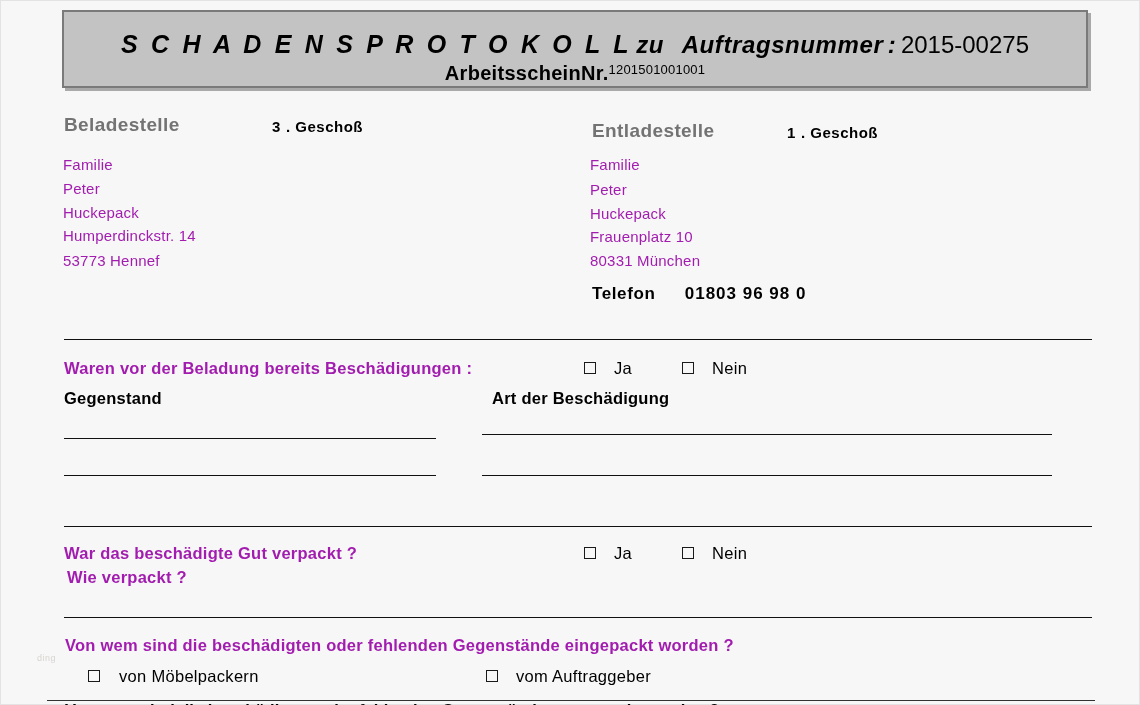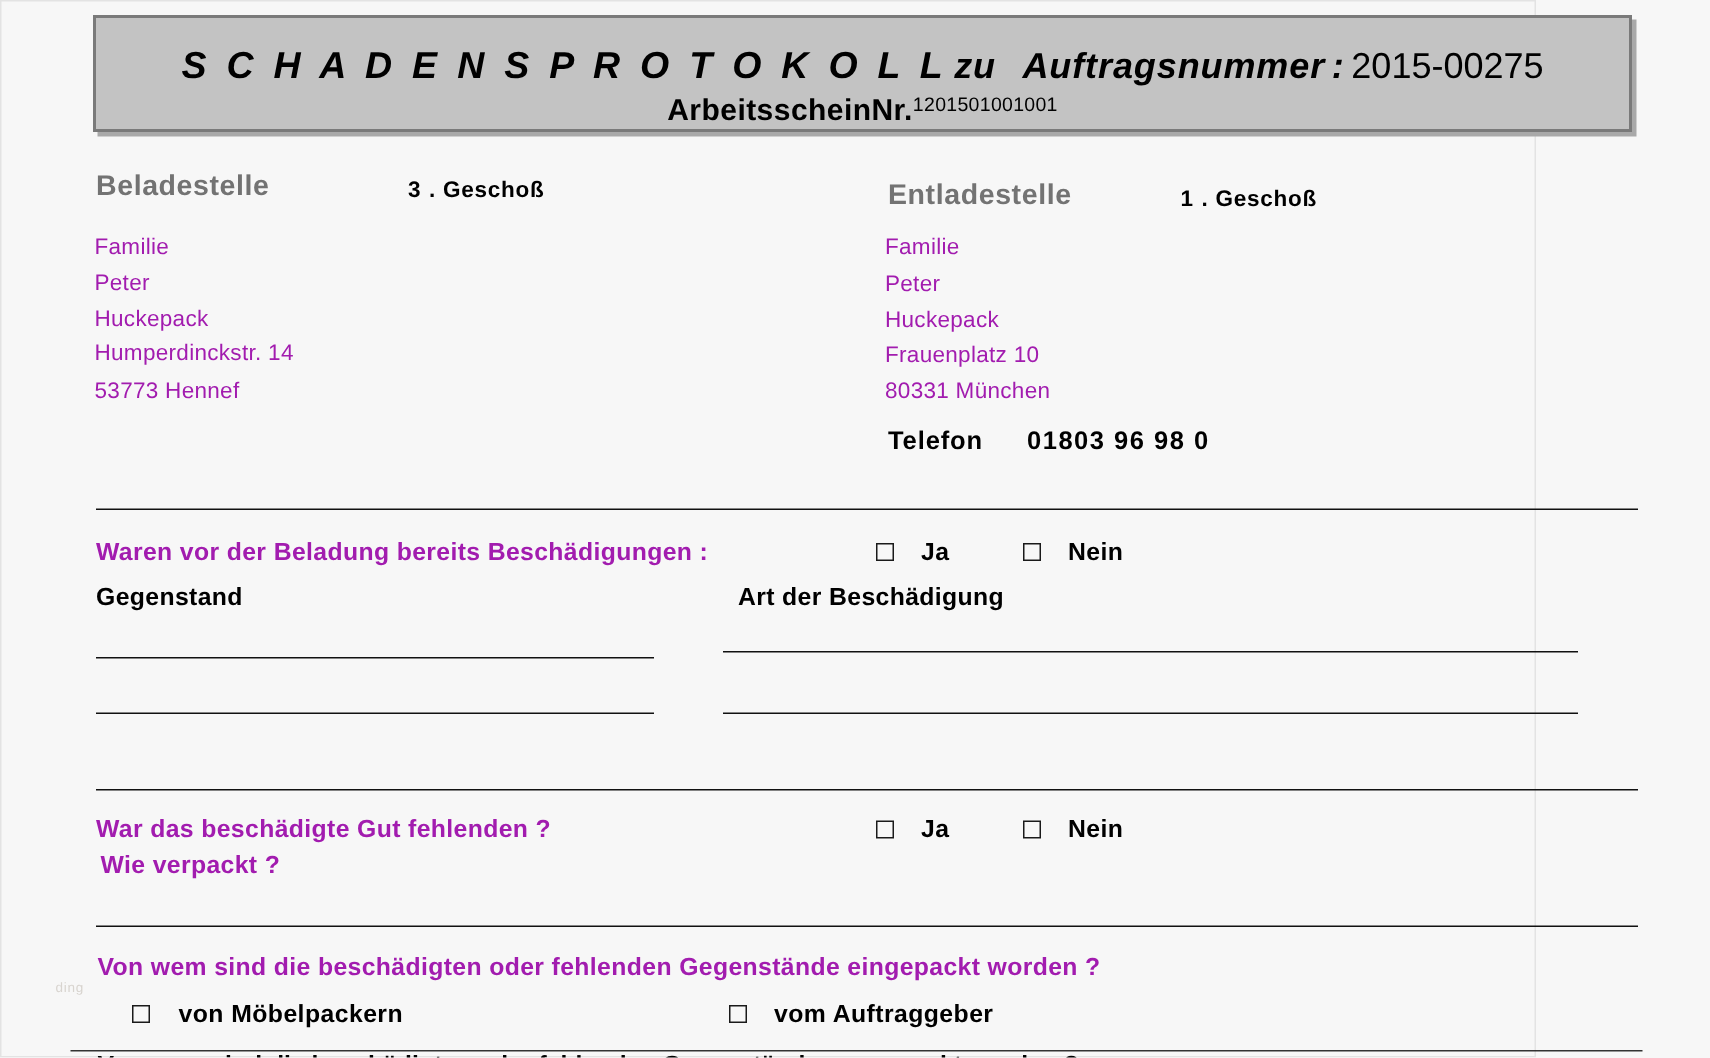--- a/index.html
+++ b/index.html
@@ -11,21 +11,21 @@
     height: 705px;
     background: #f7f7f7;
     font-family: "Liberation Sans", sans-serif;
     overflow: hidden;
     position: relative;
   }
   .page {
     position: absolute;
     left: 0;
     top: 0;
-    width: 1024px;
+    width: 1140px;
     height: 705px;
     background: #f7f7f7;
     border: 1px solid #e3e3e3;
     box-sizing: border-box;
   }
   
   .title-box {
     position: absolute;
     left: 61px;
     top: 9px;
@@ -150,21 +150,21 @@
     position: absolute;
     width: 12px;
     height: 12px;
     border: 1.4px solid #1a1a1a;
     background: #f7f7f7;
     box-sizing: border-box;
   }
   .cbl {
     position: absolute;
     font-size: 16.5px;
-    font-weight: bold;
+    font-weight: normal;
     letter-spacing: 0.3px;
   }
   .writeline {
     position: absolute;
     height: 1px;
     background: #111;
   }
   .watermark {
     position: absolute;
     left: 36px;
@@ -253,21 +253,21 @@
   <div class="sub" style="left:63px; top:388px;">Gegenstand</div>
   <div class="sub" style="left:491px; top:388px;text-align:right;">Art der Beschädigung</div>
 
   <div class="writeline" style="left:63px; top:437px; width:372px;"></div>
   <div class="writeline" style="left:481px; top:433px; width:570px;"></div>
   <div class="writeline" style="left:63px; top:474px; width:372px;"></div>
   <div class="writeline" style="left:481px; top:474px; width:570px;"></div>
 
   <div class="rule" style="left:63px; top:525px; width:1028px;"></div>
 
-  <div class="q" style="left:63px; top:543px;">War das beschädigte Gut fehlenden ?</div>
+  <div class="q" style="left:63px; top:543px;">War das beschädigte Gut verpackt ?</div>
   <div class="cbx" style="left:583px; top:546px;"></div>
   <div class="cbl" style="left:613px; top:543px;">Ja</div>
   <div class="cbx" style="left:681px; top:546px;"></div>
   <div class="cbl" style="left:711px; top:543px;">Nein</div>
 
   <div class="q" style="left:66px; top:567px;">Wie verpackt ?</div>
 
   <div class="rule" style="left:63px; top:616px; width:1028px;"></div>
 
   <div class="q" style="left:64px; top:635px;">Von wem sind die beschädigten oder fehlenden Gegenstände eingepackt worden ?</div>

